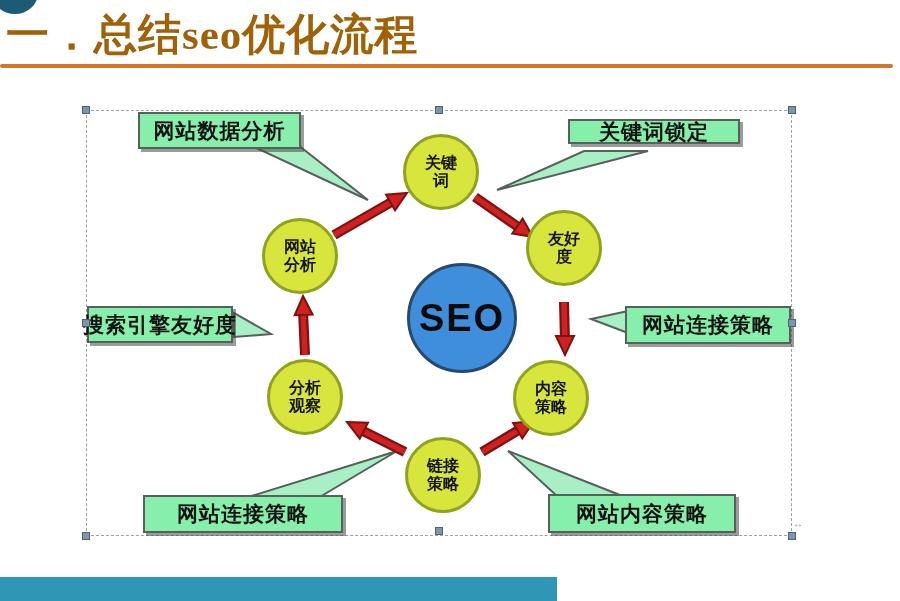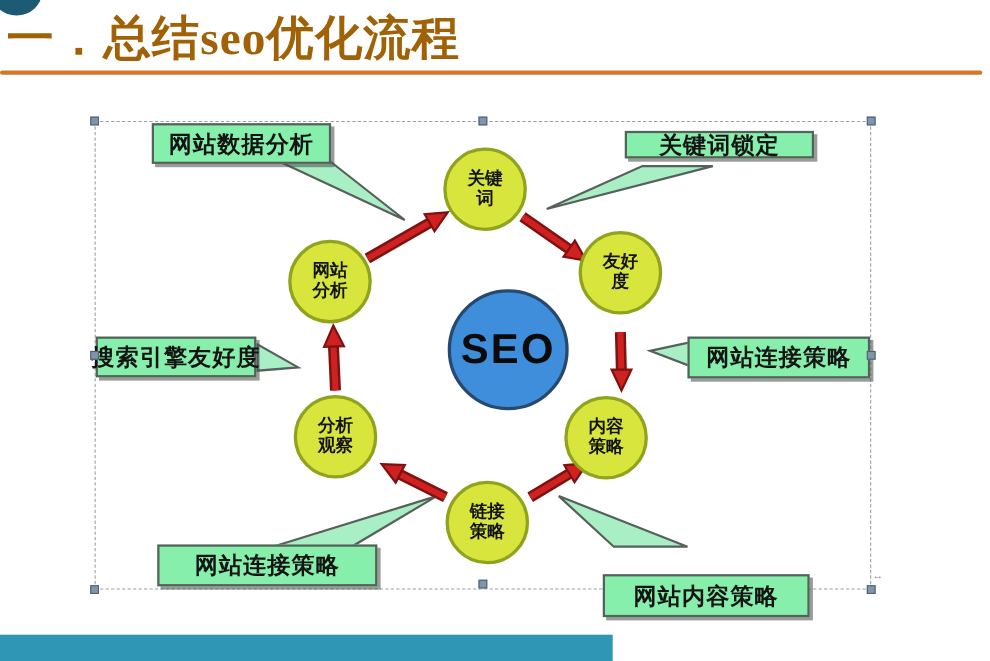--- a/index.html
+++ b/index.html
@@ -95,21 +95,21 @@
       <line x1="305" y1="355" x2="303" y2="311" stroke="#7e1111" stroke-width="10"></line>
       <line x1="305" y1="355" x2="303" y2="311" stroke="#ce2120" stroke-width="5.5"></line>
       <polygon points="0,0 -19,9 -19,-9" transform="translate(303,296) rotate(-92)" stroke="#7e1111" stroke-width="2" fill="#ce2120"></polygon>
     </g>
   </g>
 </svg>
 
 <div class="abs callout" style="left:138px;top:112px;width:163px;height:37px;">网站数据分析</div>
 <div class="abs callout" style="left:568px;top:119px;width:172px;height:25px;">关键词锁定</div>
 <div class="abs callout" style="left:625px;top:306px;width:166px;height:38px;">网站连接策略</div>
-<div class="abs callout" style="left:548px;top:494px;width:188px;height:39px;margin-top:28px;">网站内容策略</div>
+<div class="abs callout" style="left:548px;top:494px;width:188px;height:39px;">网站内容策略</div>
 <div class="abs callout" style="left:143px;top:495px;width:200px;height:38px;">网站连接策略</div>
 <div class="abs callout" style="left:87px;top:306px;width:146px;height:37px;">搜索引擎友好度</div>
 
 <div class="abs node" style="left:403px;top:134px;">
   <span>关键</span>
   <span>词</span>
 </div>
 <div class="abs node" style="left:526px;top:210px;">
   <span>友好</span>
   <span>度</span>

